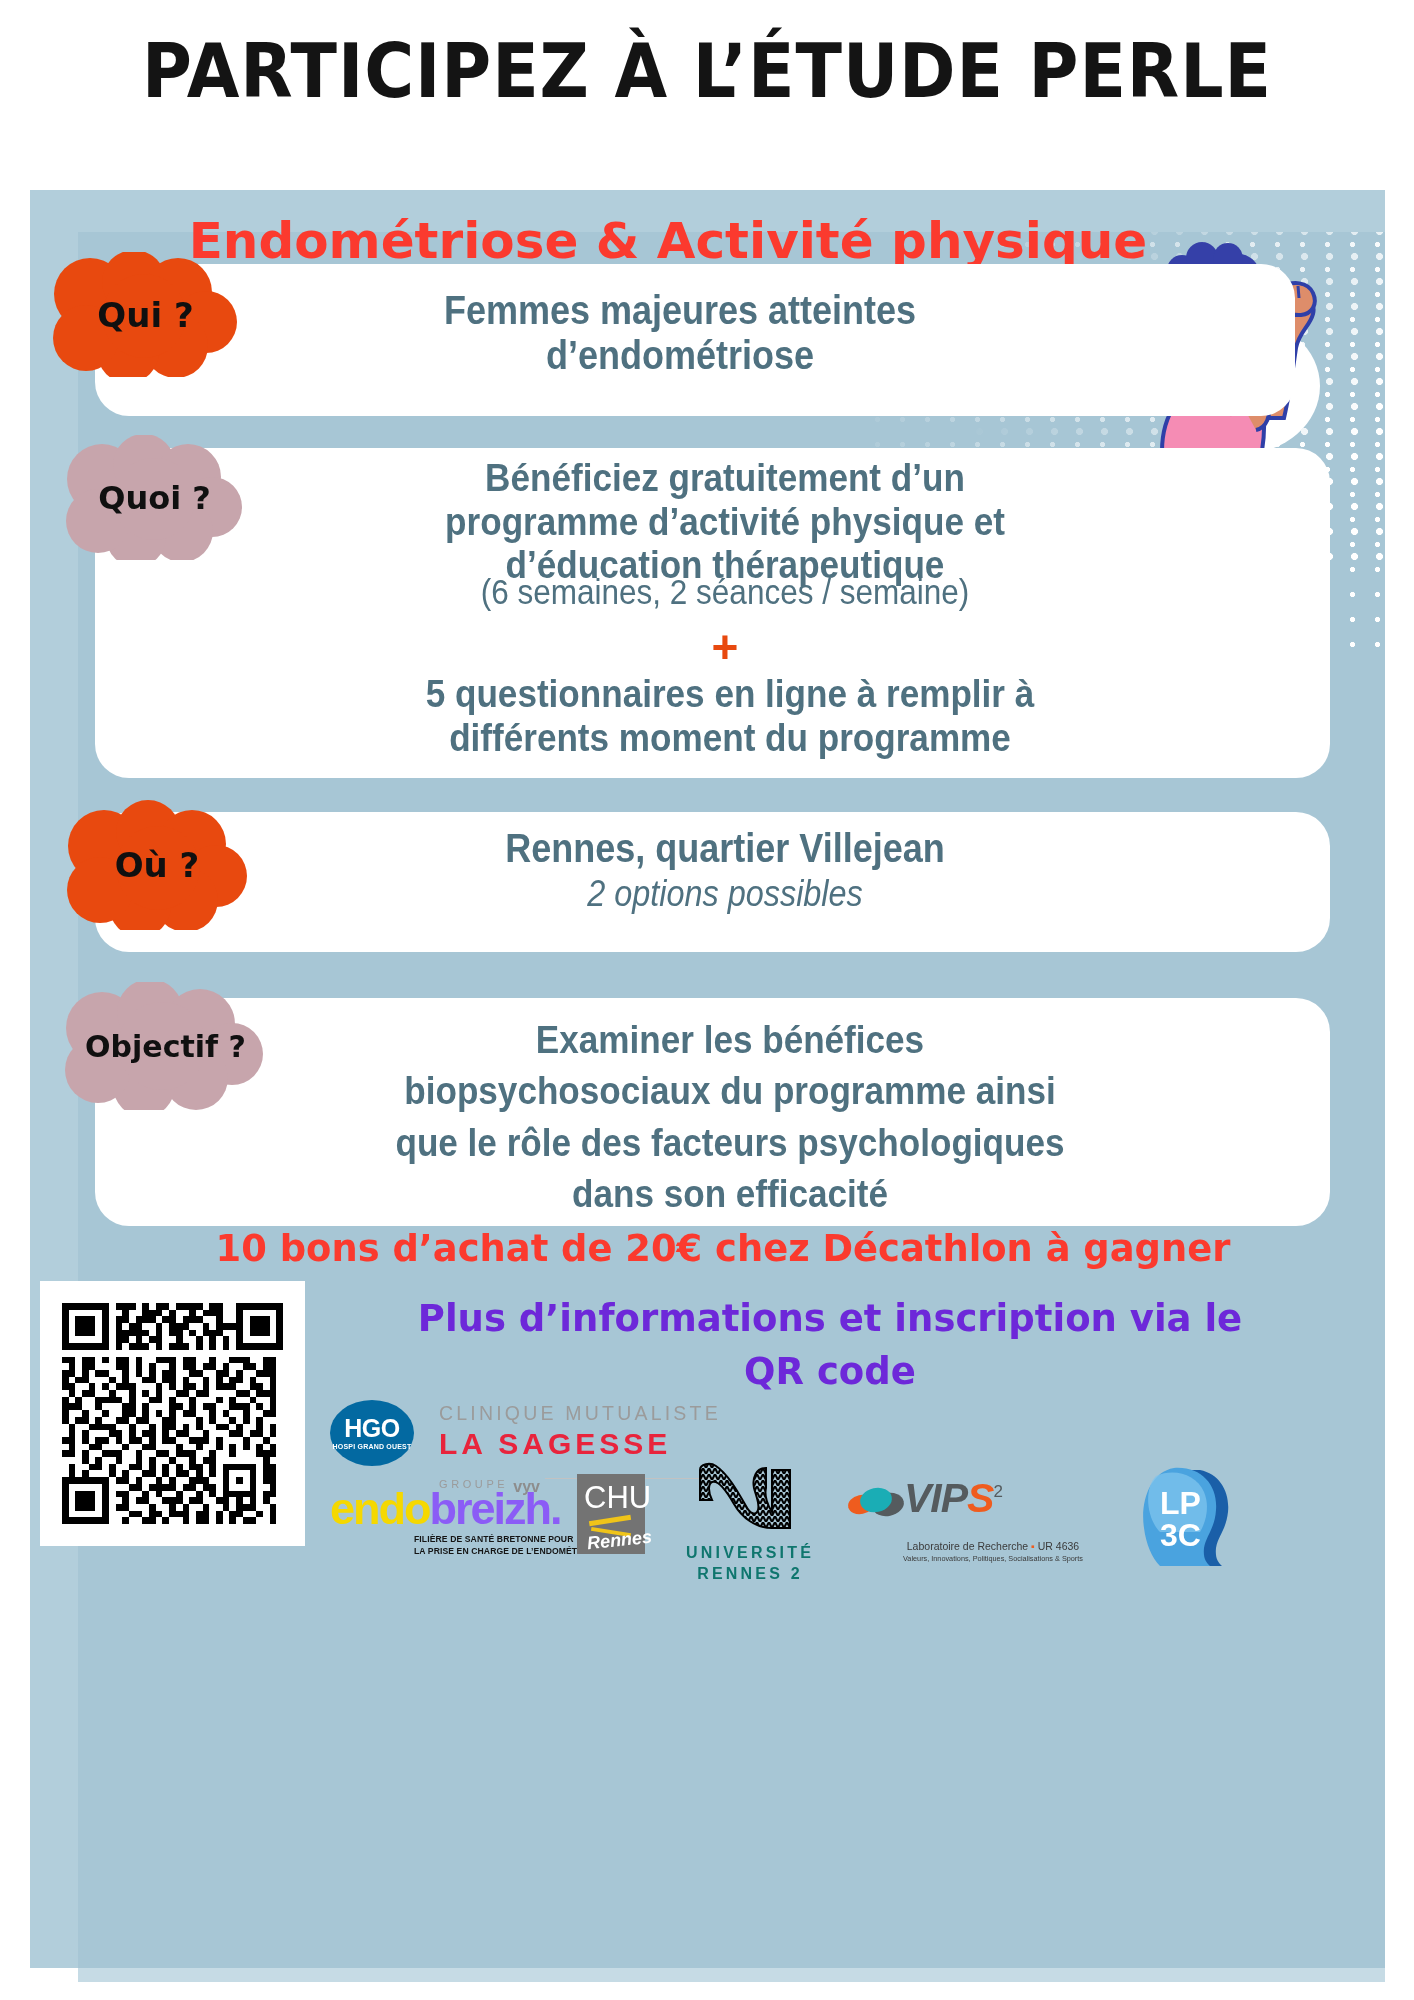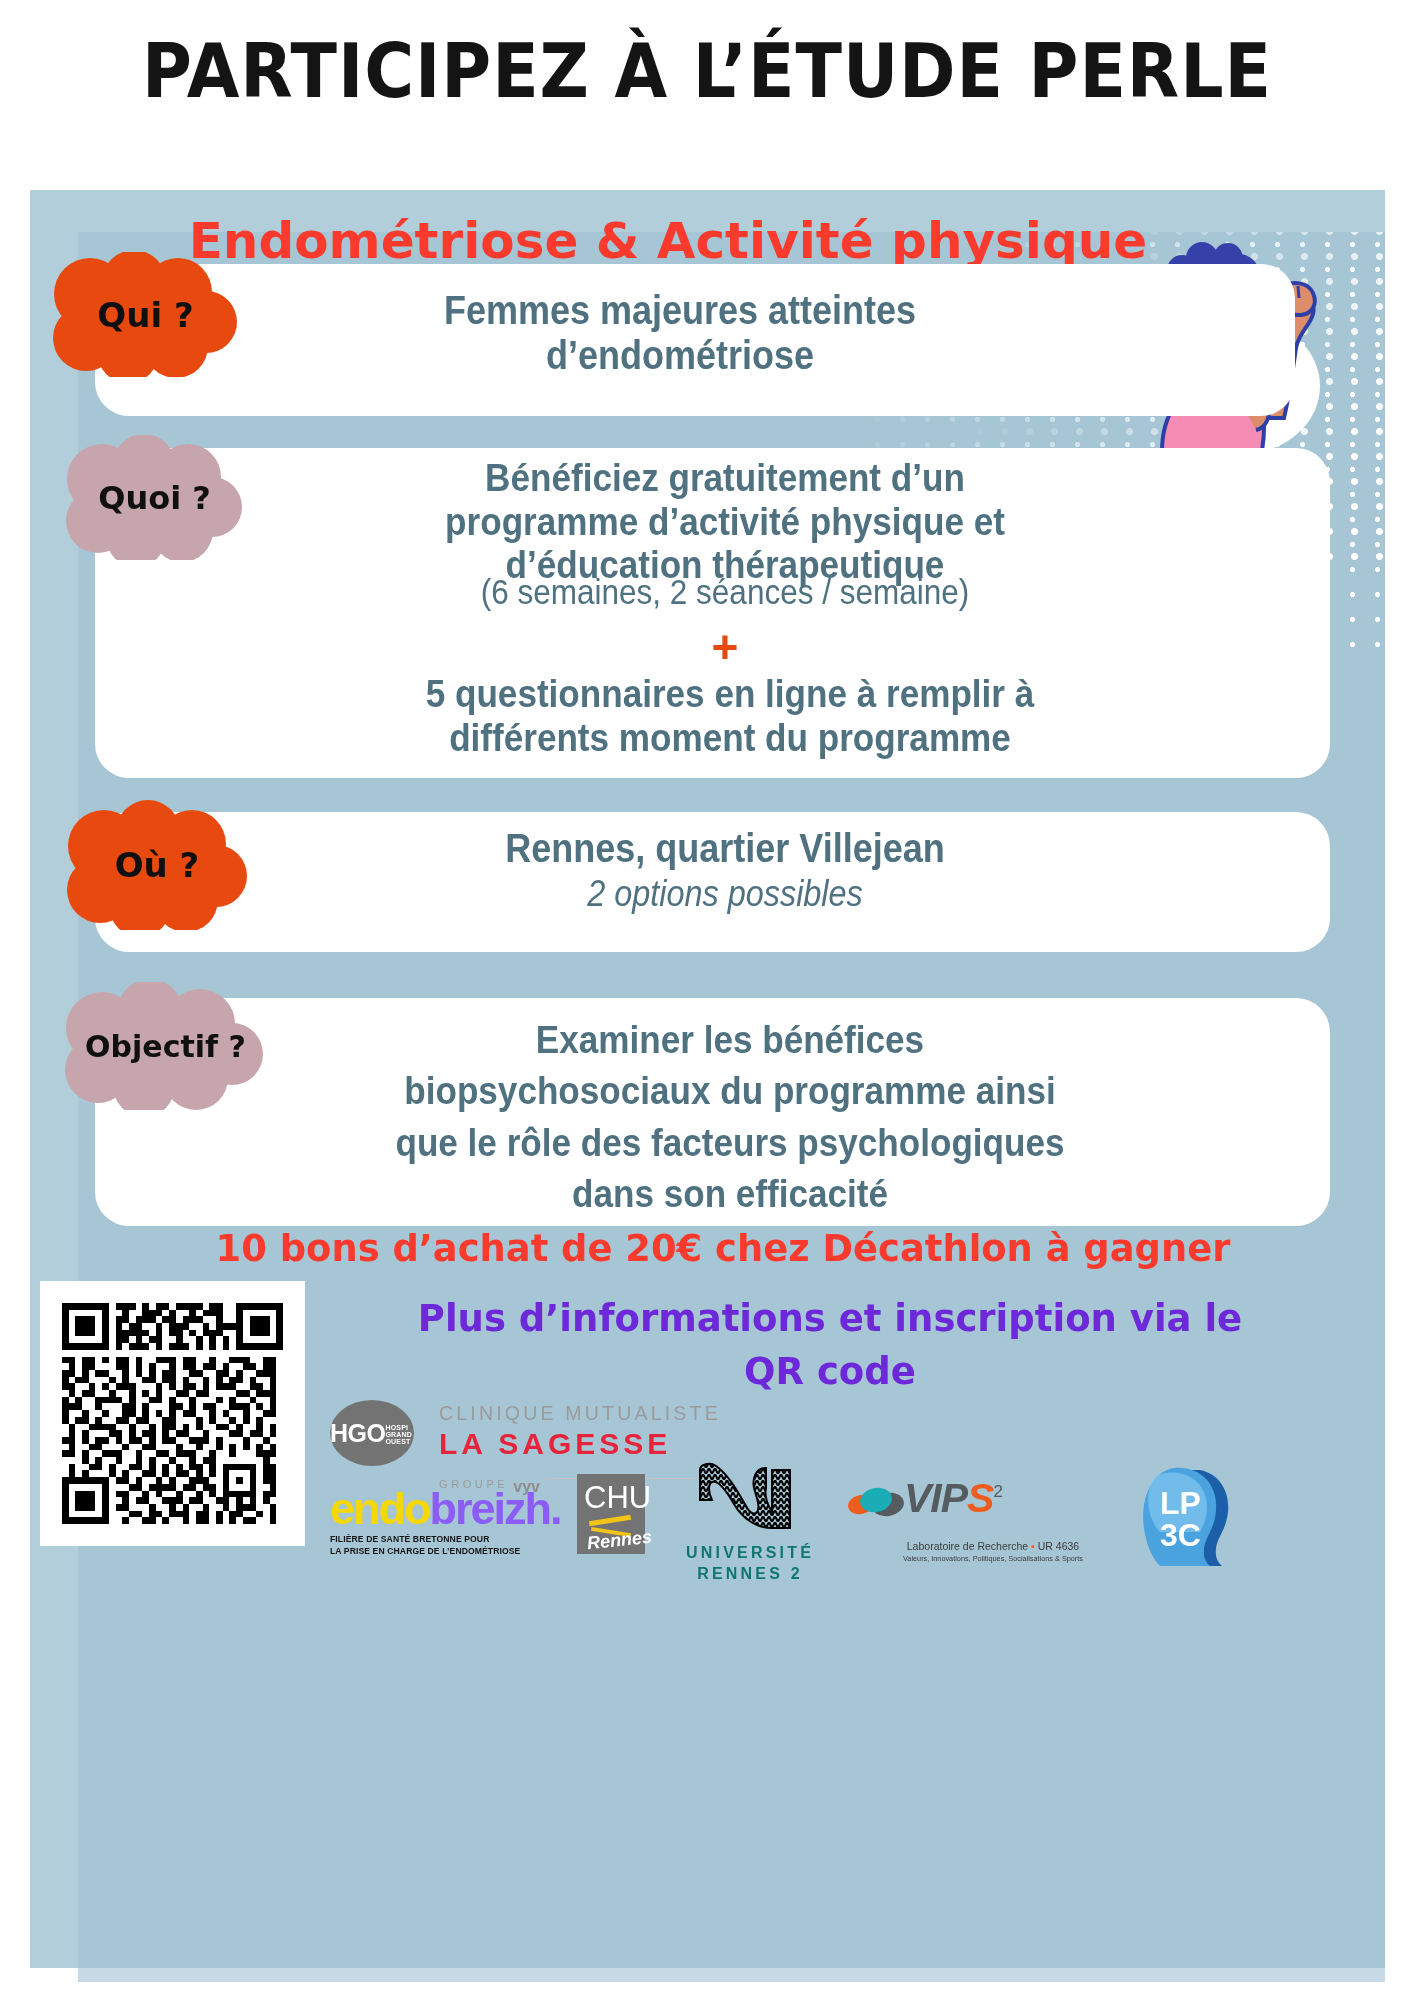--- a/index.html
+++ b/index.html
@@ -164,40 +164,40 @@
   
   .logos{
     position:absolute;left:330px;top:1400px;width:1055px;height:170px;
   }
 
   .logo{position:absolute;}
 
   
   .hgo-oval{
     position:absolute;left:0;top:0;width:84px;height:66px;
-    background:#737373;border-radius:50%;
-    display:flex;flex-direction:row;align-items:center;justify-content:center;
+    background:#0369a1;border-radius:50%;
+    display:flex;flex-direction:column;align-items:center;justify-content:center;text-align:center;
   }
   .hgo-oval .hgo-main{color:#fff;font-weight:bold;font-size:25px;line-height:1;letter-spacing:-0.5px;}
   .hgo-oval .hgo-sub{color:#fff;font-size:7px;font-weight:bold;letter-spacing:0.2px;margin-top:2px;}
 
   .sagesse{position:absolute;left:109px;top:2px;}
   .sag-1{color:#9b9b9b;font-size:19.5px;letter-spacing:3.2px;font-weight:400;}
   .sag-2{color:#e8243c;font-size:30px;letter-spacing:4px;font-weight:700;margin-top:2px;}
   .sag-3{display:flex;align-items:flex-start;gap:5px;margin-top:17px;}
   .sag-3 .g{color:#9b9b9b;font-size:11px;letter-spacing:3.6px;}
   .sag-3 .v{color:#8d8d8d;font-size:16px;font-weight:bold;letter-spacing:0px;}
   .sag-3 .rule{flex:1;height:1px;background:#c2c2c2;}
 
   
   .endo{position:absolute;left:0px;top:86px;}
   .endo-word{font-size:45px;font-weight:bold;letter-spacing:-2px;line-height:1;}
   .endo-word .y{color:#f5d800;}
   .endo-word .k{color:#8b5cf6;}
-  .endo-tag{color:#141414;font-size:8.6px;font-weight:bold;line-height:1.35;margin-top:3px;letter-spacing:0.1px;}
+  .endo-tag{color:#141414;font-size:8.6px;font-weight:bold;line-height:1.35;margin-top:3px;margin-left:84px;letter-spacing:0.1px;}
 
   
   .chu{position:absolute;left:247px;top:74px;width:68px;height:80px;background:#737373;}
   .chu .c1{position:absolute;left:7px;top:6px;color:#fff;font-size:31px;font-weight:400;letter-spacing:0px;}
   .chu .bar{position:absolute;left:12px;top:44px;width:42px;height:5px;background:#f0c419;transform:rotate(-9deg);}
   .chu .bar2{position:absolute;left:14px;top:56px;width:40px;height:4px;background:#f0c419;transform:rotate(9deg);}
   .chu .c2{position:absolute;left:10px;top:56px;color:#fff;font-size:18px;font-weight:bold;font-style:italic;transform:rotate(-6deg);}
 
   
   .ur2{position:absolute;left:350px;top:62px;text-align:center;width:140px;}

